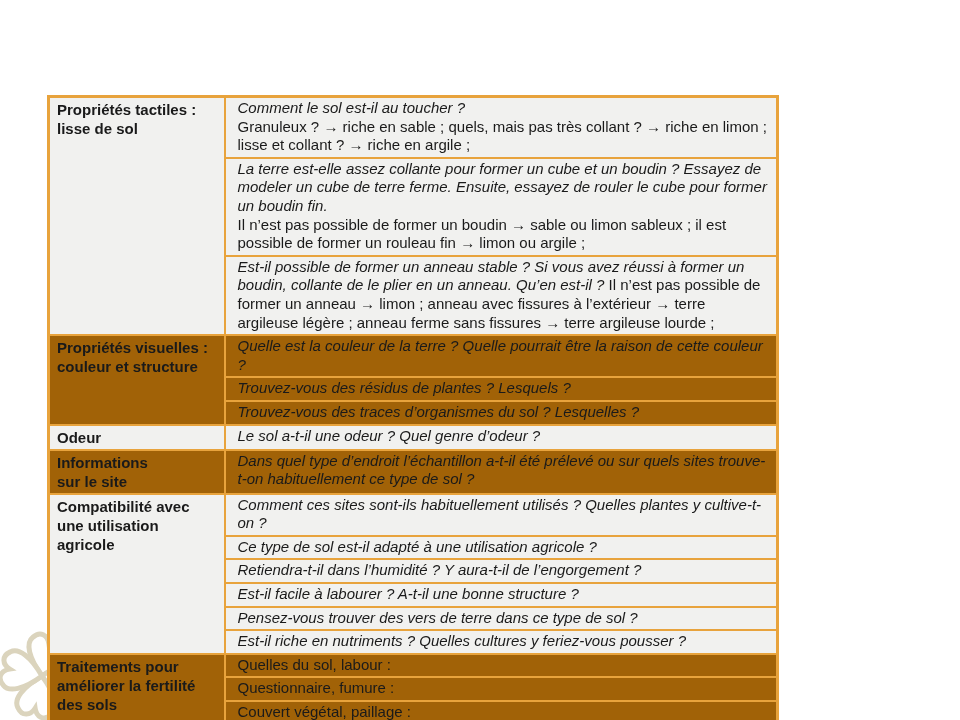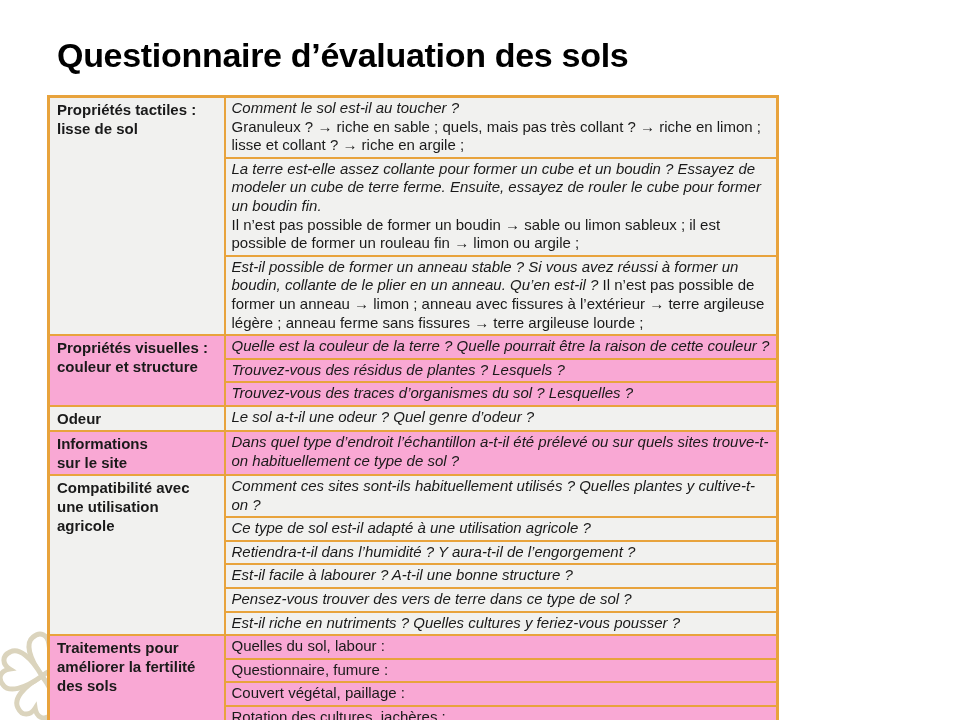--- a/index.html
+++ b/index.html
@@ -40,42 +40,41 @@
     table-layout: fixed;
     z-index: 2;
     background: #ffffff;
   }
   table.qtable { border: 3px solid #e8a33c; }
   .qtable td {
     border: 2px solid #e8a33c;
     vertical-align: top;
     font-size: 15px;
     line-height: 1.24;
-    padding: 1px 6px 2px 6px;
+    padding: 1px 6px 2px 12px;
     overflow: hidden;
   }
   .qtable col.c-label { width: 176px; }
   td.label-cell {
     font-weight: bold;
     padding: 2px 4px 2px 7px;
     line-height: 1.27;
   }
   td.label-cell span { display: block; }
   .bg-gray  { background: #f1f1ef; }
-  .bg-peach { background: #f9a8d4; }
+  .bg-peach { background: #a16207; }
   .q { font-style: italic; }
   .a { font-style: normal; }
   .row-h { height: 23px; }
 </style>
 </head>
 <body>
 
 <div class="slide">
 
-  <h1 class="page-title">Questionnaire d’évaluation des sols</h1>
 
   <svg class="flourish" width="170" height="122" viewBox="0 0 170 122" fill="none" xmlns="http://www.w3.org/2000/svg">
 
     <g transform="translate(74,94)" stroke="#eae5d4" stroke-width="5" fill="#ffffff">
       <g transform="rotate(20)">
         <path transform="rotate(0) translate(0,-31)" d="M0 31 C -16 17 -22 4 -16 -3 C -10 -10 -3 -7 0 0 C 3 -7 10 -10 16 -3 C 22 4 16 17 0 31 Z"></path>
         <path transform="rotate(90) translate(0,-31)" d="M0 31 C -16 17 -22 4 -16 -3 C -10 -10 -3 -7 0 0 C 3 -7 10 -10 16 -3 C 22 4 16 17 0 31 Z"></path>
         <path transform="rotate(180) translate(0,-31)" d="M0 31 C -16 17 -22 4 -16 -3 C -10 -10 -3 -7 0 0 C 3 -7 10 -10 16 -3 C 22 4 16 17 0 31 Z"></path>
         <path transform="rotate(270) translate(0,-31)" d="M0 31 C -16 17 -22 4 -16 -3 C -10 -10 -3 -7 0 0 C 3 -7 10 -10 16 -3 C 22 4 16 17 0 31 Z"></path>
       </g>

